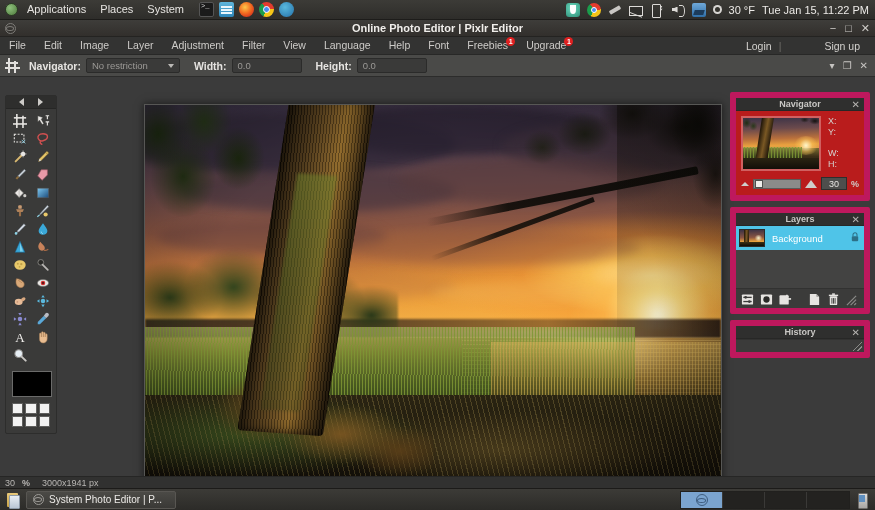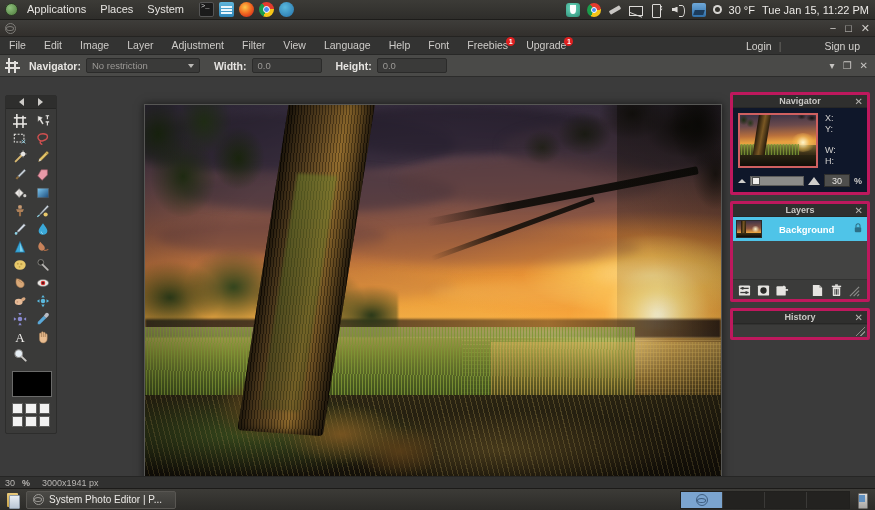--- a/index.html
+++ b/index.html
@@ -184,21 +184,21 @@
   #opt-tool-icon::before { left: 4px; top: 1px; width: 2px; height: 15px; }
   #opt-tool-icon::after  { left: 1px; top: 10px; width: 15px; height: 2px; }
   .opt-crop-b1 { position: absolute; left: 10px; top: 4px; width: 2px; height: 12px; background: #e2e0dd; }
   .opt-crop-b2 { position: absolute; left: 2px; top: 5px; width: 12px; height: 2px; background: #e2e0dd; }
   .opt-label { color: #e6e4e1; font-weight: bold; margin-right: 5px; }
   .opt-field {
     background: #3a3a39; border: 1px solid #2b2b2a; border-radius: 2px;
     height: 15px; line-height: 14px; color: #9b9996;
     font-size: 9.5px; padding: 0 5px; display: flex; align-items: center;
   }
-  #constraint-select { width: 114px; justify-content: space-between; }
+  #constraint-select { width: 94px; justify-content: space-between; }
   .sel-caret {
     width: 0; height: 0; border-left: 3.5px solid transparent;
     border-right: 3.5px solid transparent; border-top: 4px solid #bbb9b6;
   }
   #width-field, #height-field { width: 70px; }
   #opt-right { margin-left: auto; display: flex; align-items: center; gap: 8px; padding-right: 7px; color: #c6c4c1; font-size: 10px; }
   .opt-ctl { cursor: default; }
 
   
   #workspace {
@@ -400,22 +400,22 @@
       linear-gradient(180deg, rgba(16,14,9,0.5) 0%, rgba(16,14,9,0.15) 60%, rgba(16,14,9,0) 100%);
   }
   #vignette {
     inset: 0;
     background: radial-gradient(ellipse 78% 78% at 50% 48%, rgba(0,0,0,0) 50%, rgba(0,0,0,0.45) 100%);
   }
 
   
   #right-panels { position: absolute; right: 5px; top: 14px; width: 140px; }
   .panel {
-    background: #0f172a;
-    border: 3px solid #be185d;
+    background: #b91c1c;
+    border: 6px solid #be185d;
     border-radius: 2px;
     margin-bottom: 6px;
   }
   .panel-head {
     height: 13px; background: #2f2f2e;
     display: flex; align-items: center; justify-content: center;
     position: relative; border-bottom: 1px solid #272726;
   }
   .panel-title { font-size: 9px; color: #c9c7c4; font-weight: bold; }
   .panel-close {
@@ -460,21 +460,21 @@
   
   #layers-list { height: 62px; background: #434342; }
   .layer-row {
     height: 24px; display: flex; align-items: center;
     padding: 0 5px 0 3px; background: #4fc4e8; cursor: default;
   }
   .layer-thumb {
     width: 26px; height: 18px; border: 1px solid #2b2b2a; overflow: hidden;
     position: relative; background: #1a1410; flex: 0 0 auto;
   }
-  .layer-name { flex: 1; font-size: 9.5px; color: #fff; padding-left: 17px; font-weight: bold; }
+  .layer-name { flex: 1; font-size: 9.5px; color: #fff; padding-left: 7px; font-weight: normal; }
   .layer-lock { font-size: 9px; color: #2c6f86; }
   #layers-toolbar {
     height: 20px; background: #3b3b3a; border-top: 1px solid #323231;
     display: flex; align-items: center; padding: 0 5px; gap: 6px;
   }
   .lt-btn { width: 13px; height: 13px; cursor: default; }
   .lt-spacer { flex: 1; }
 
   
   #history-list { height: 68px; background: #434342; }
@@ -600,20 +600,21 @@
     <div class="ti-weather"></div>
     <div class="tray-text">30 °F</div>
     <div class="tray-text">Tue Jan 15, 11:22 PM</div>
   </div>
 </div>
 
 <div id="pixlr-window">
 
   <div id="titlebar">
     <div id="app-icon"></div>
+    <div id="win-title">Online Photo Editor | Pixlr Editor</div>
     <div id="win-buttons">
       <div class="win-btn">−</div>
       <div class="win-btn">□</div>
       <div class="win-btn">✕</div>
     </div>
   </div>
 
   <div id="menubar">
     <div class="mitem">File</div>
     <div class="mitem">Edit</div>

